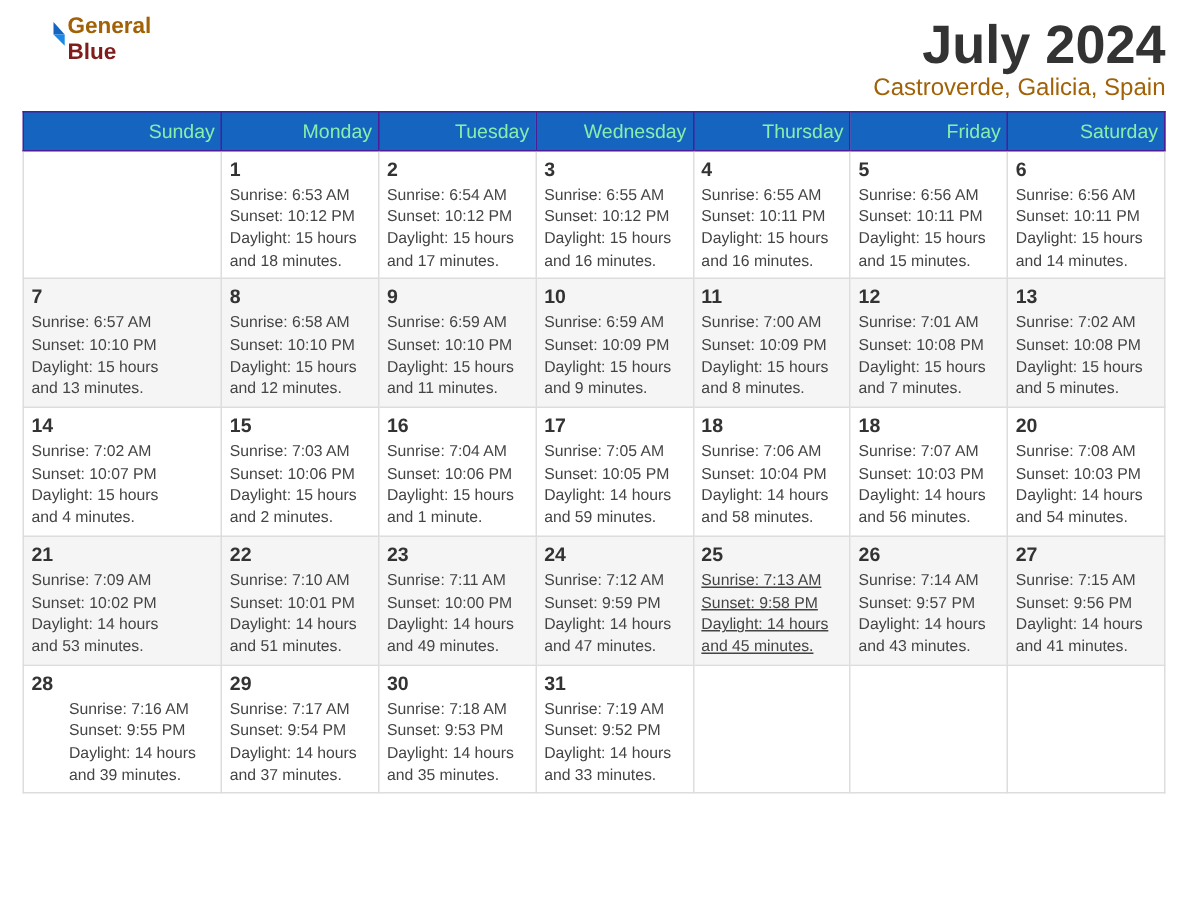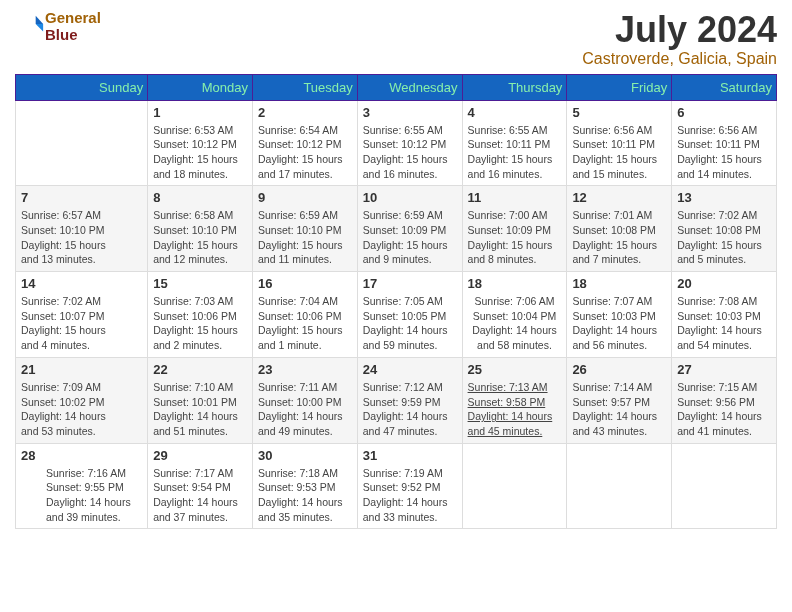--- a/index.html
+++ b/index.html
@@ -244,21 +244,21 @@
         </td>
         <td>
           <span class="day-num">17</span>
           <div class="day-info" style="white-space: pre-line;">Sunrise: 7:05 AM
 Sunset: 10:05 PM
 Daylight: 14 hours
 and 59 minutes.</div>
         </td>
         <td>
           <span class="day-num">18</span>
-          <div class="day-info" style="white-space: pre-line; text-align: center;">Sunrise: 7:06 AM
+          <div class="day-info" style="white-space: pre-line;">Sunrise: 7:06 AM
 Sunset: 10:04 PM
 Daylight: 14 hours
 and 58 minutes.</div>
         </td>
         <td>
           <span class="day-num">18</span>
           <div class="day-info" style="white-space: pre-line;">Sunrise: 7:07 AM
 Sunset: 10:03 PM
 Daylight: 14 hours
 and 56 minutes.</div>

